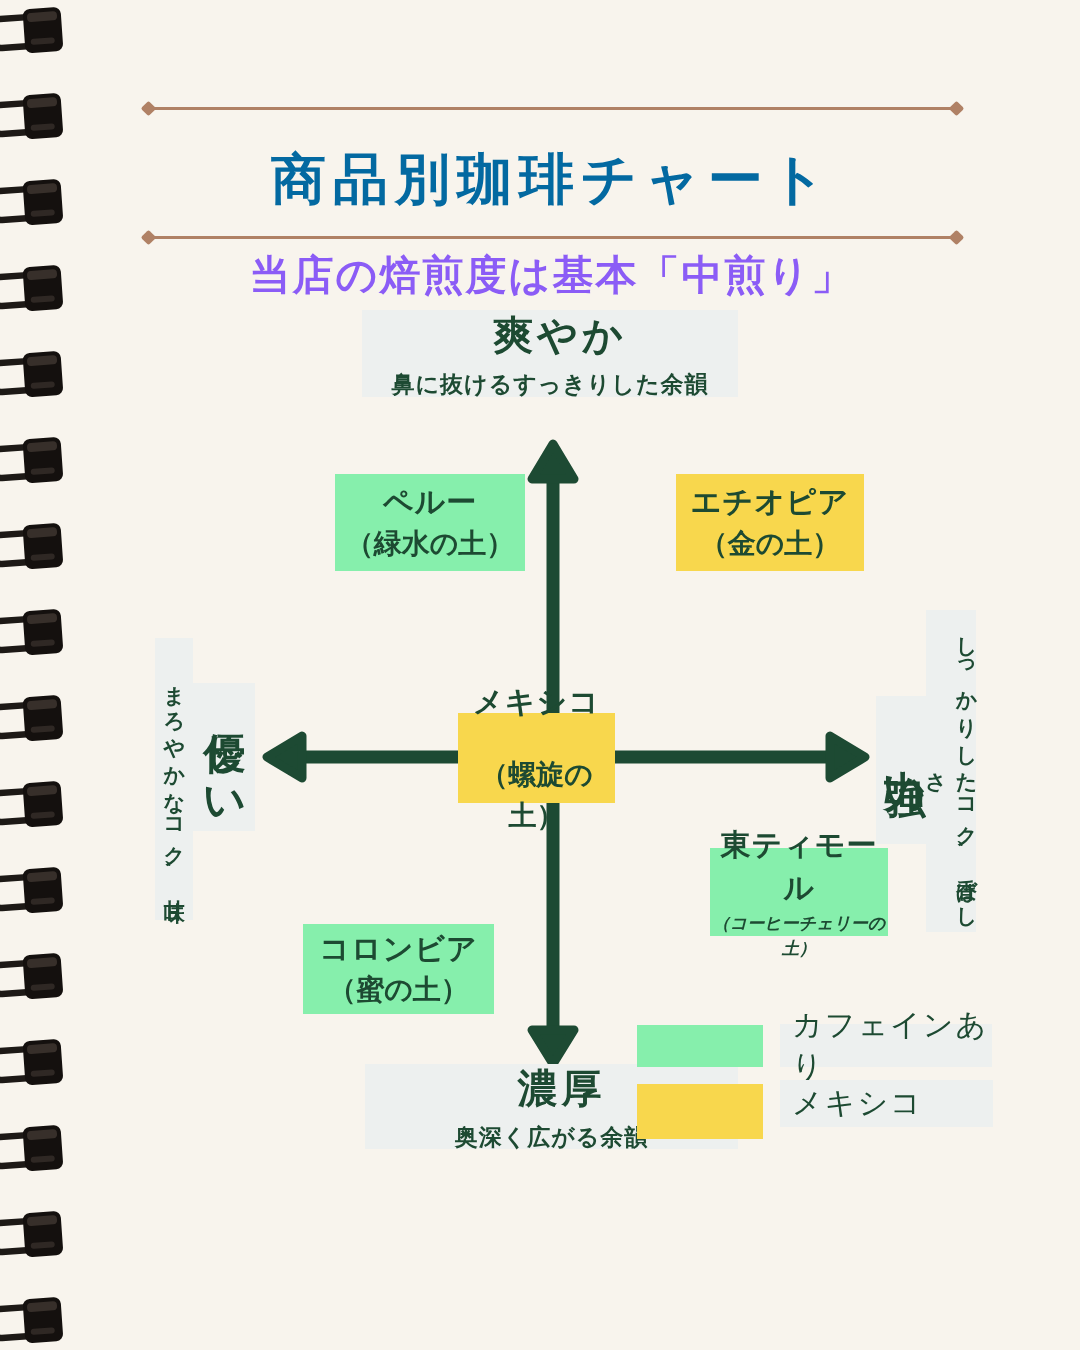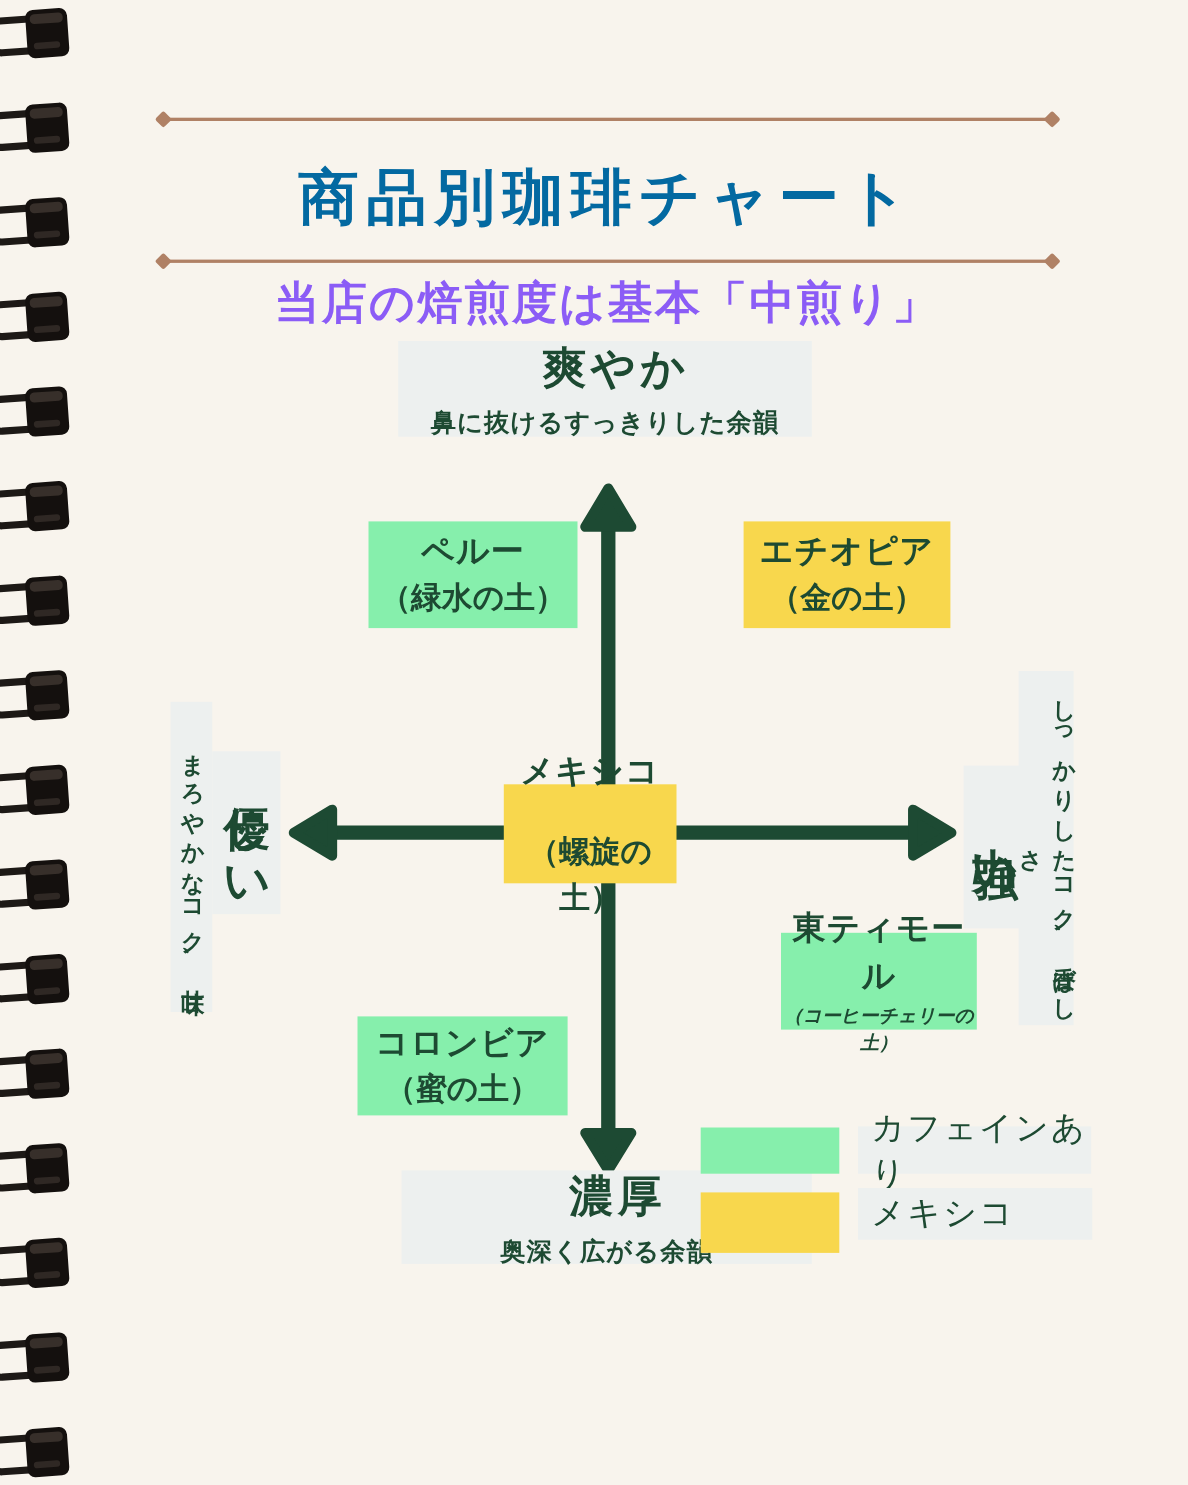--- a/index.html
+++ b/index.html
@@ -55,21 +55,21 @@
   #axis-right-big{ left:876px; top:696px; width:56px; height:148px; }
   #axis-right-small{ left:926px; top:610px; width:50px; height:322px; }
   .vbig{ font-size:42px; letter-spacing:6px; font-weight:800; }
   .vsmall{ font-size:21px; letter-spacing:3px; }
 
   
   #item-peru{ left:335px; top:474px; width:190px; height:97px; }
   #item-ethiopia{ left:676px; top:474px; width:188px; height:97px; }
   #item-mexico{ left:458px; top:713px; width:157px; height:90px;gap:32px; }
   #item-easttimor{ left:710px; top:848px; width:178px; height:88px; }
-  #item-colombia{ left:303px; top:924px; width:191px; height:90px;margin-left:22px; }
+  #item-colombia{ left:303px; top:924px; width:191px; height:90px; }
   .item-name{ font-size:30px; letter-spacing:1px; }
   .item-variety{ font-size:28px; }
   .item-variety-sm{ font-size:17px; margin-top:2px;font-style:italic; }
 
   
   #legend-swatch-caffeine{ left:637px; top:1025px; width:126px; height:42px; }
   #legend-label-caffeine{ left:780px; top:1024px; width:212px; height:43px; }
   #legend-swatch-decaf{ left:637px; top:1084px; width:126px; height:55px; }
   #legend-label-decaf{ left:780px; top:1080px; width:213px; height:47px; }
   .legend-label{

